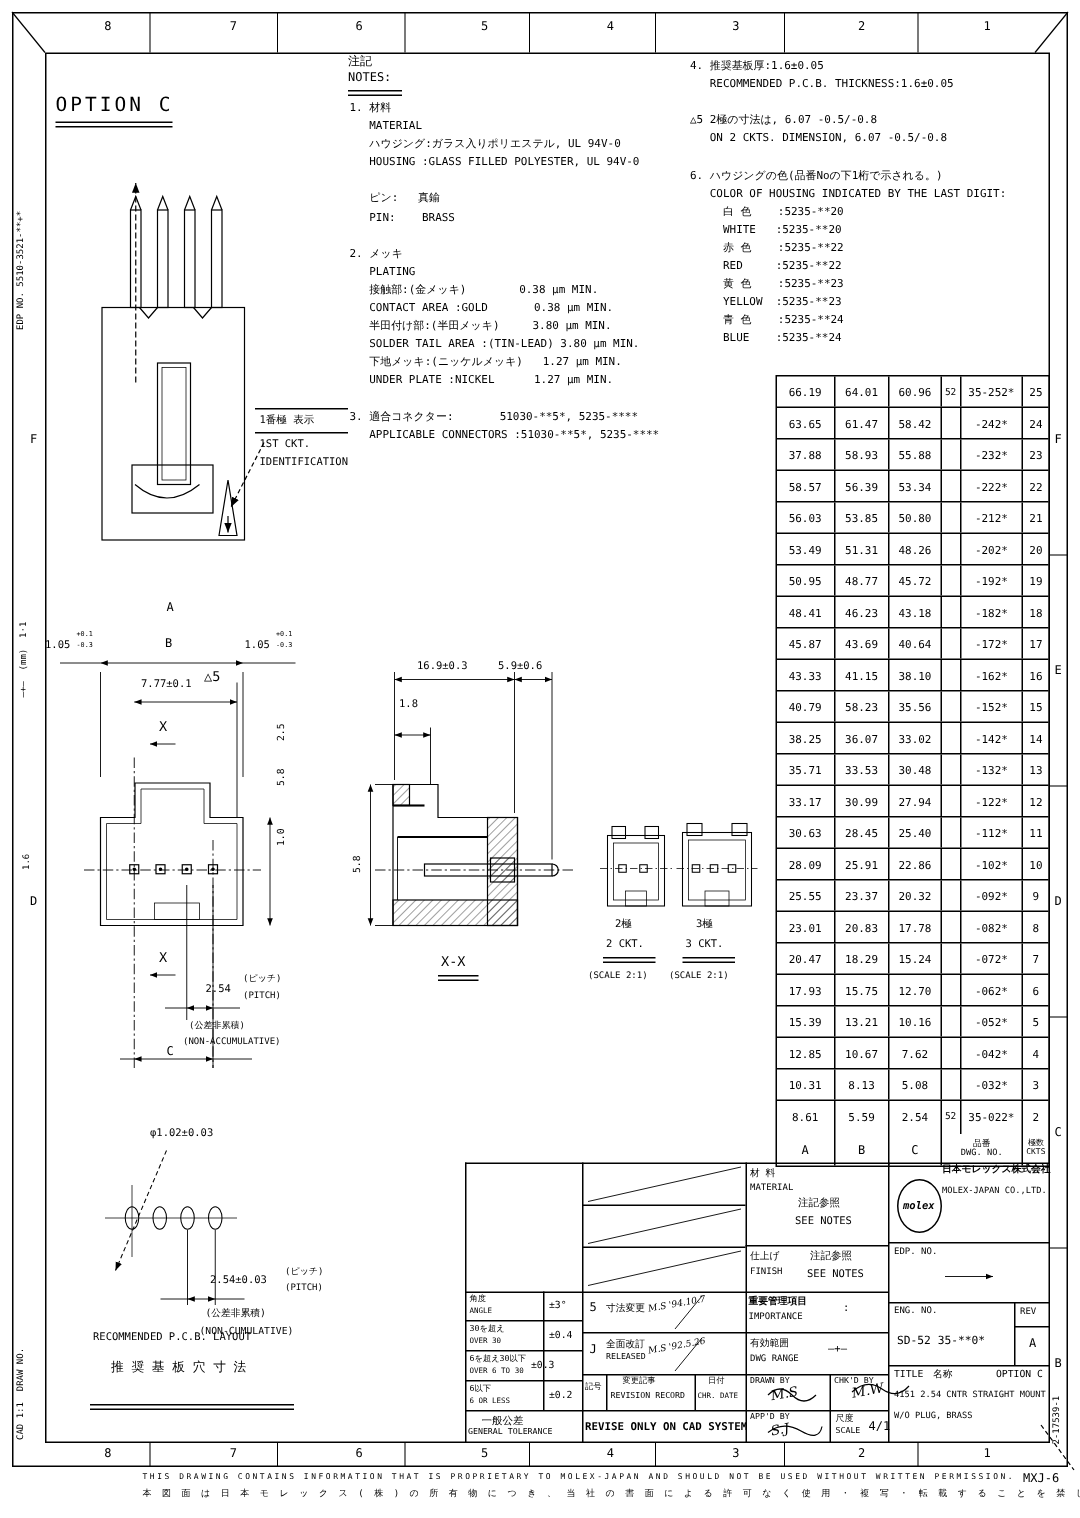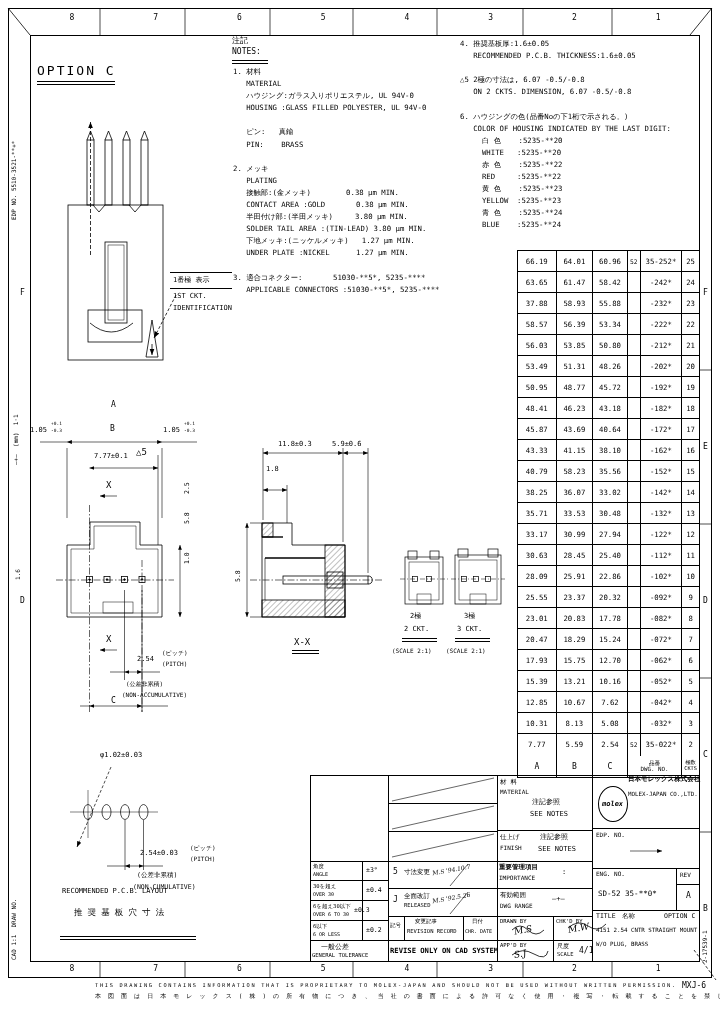--- a/index.html
+++ b/index.html
@@ -292,21 +292,21 @@
         <div class="trow">
           <div class="c ca">10.31</div>
           <div class="c cb">8.13</div>
           <div class="c cc">5.08</div>
           <div class="c cpre"></div>
           <div class="c cpn">-032*</div>
           <div class="c ck">3</div>
         </div>
       
         <div class="trow">
-          <div class="c ca">7.77</div>
+          <div class="c ca">8.61</div>
           <div class="c cb">5.59</div>
           <div class="c cc">2.54</div>
           <div class="c cpre">52</div>
           <div class="c cpn">35-022*</div>
           <div class="c ck">2</div>
         </div>
       </div>
     <div class="trow">
       <div class="c ca hdr">A</div>
       <div class="c cb hdr">B</div>
@@ -517,21 +517,21 @@
   <div class="vt" style="left:184px;top:470px;height:24px;font-size:6.5px">2.5</div>
   <div class="vt" style="left:184px;top:500px;height:24px;font-size:6.5px">5.8</div>
   <div class="vt" style="left:184px;top:540px;height:24px;font-size:6.5px">1.0</div>
   <div class="t" style="left:137px;top:656px;font-size:7px">2.54</div>
   <div class="t" style="left:162px;top:650px;font-size:6px">(ピッチ)</div>
   <div class="t" style="left:162px;top:661px;font-size:6px">(PITCH)</div>
   <div class="t" style="left:126px;top:681px;font-size:6px">(公差非累積)</div>
   <div class="t" style="left:122px;top:692px;font-size:6px">(NON-ACCUMULATIVE)</div>
   <div class="t" style="left:111px;top:697px">C</div>
 
-  <div class="t" style="left:278px;top:441px;font-size:7px">11.8±0.3</div>
+  <div class="t" style="left:278px;top:441px;font-size:7px">16.9±0.3</div>
   <div class="t" style="left:332px;top:441px;font-size:7px">5.9±0.6</div>
   <div class="t" style="left:266px;top:466px;font-size:7px">1.8</div>
   <div class="vt" style="left:235px;top:556px;height:26px;font-size:6.5px">5.8</div>
   <div class="t" style="left:294px;top:638px;font-size:9px">X-X</div>
   <div class="hl" style="left:292px;top:650px;width:27px"></div>
   <div class="hl" style="left:292px;top:653px;width:27px"></div>
 
   <div class="t" style="left:410px;top:613px;font-size:7px">2極</div>
   <div class="t" style="left:404px;top:626px;font-size:7px">2 CKT.</div>
   <div class="hl" style="left:402px;top:638px;width:35px"></div>

